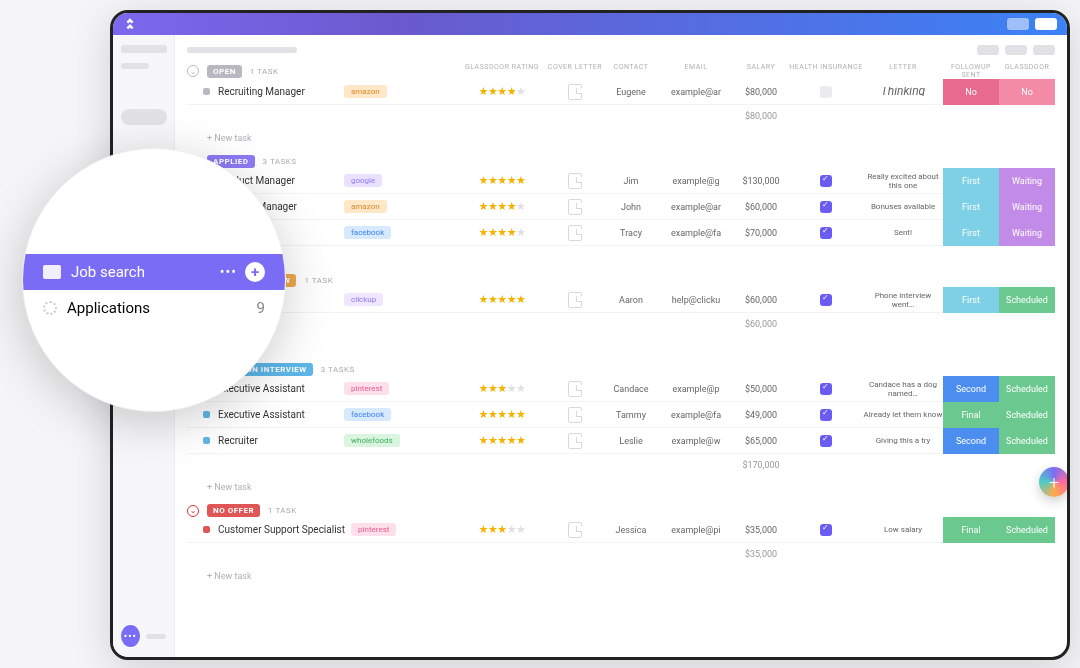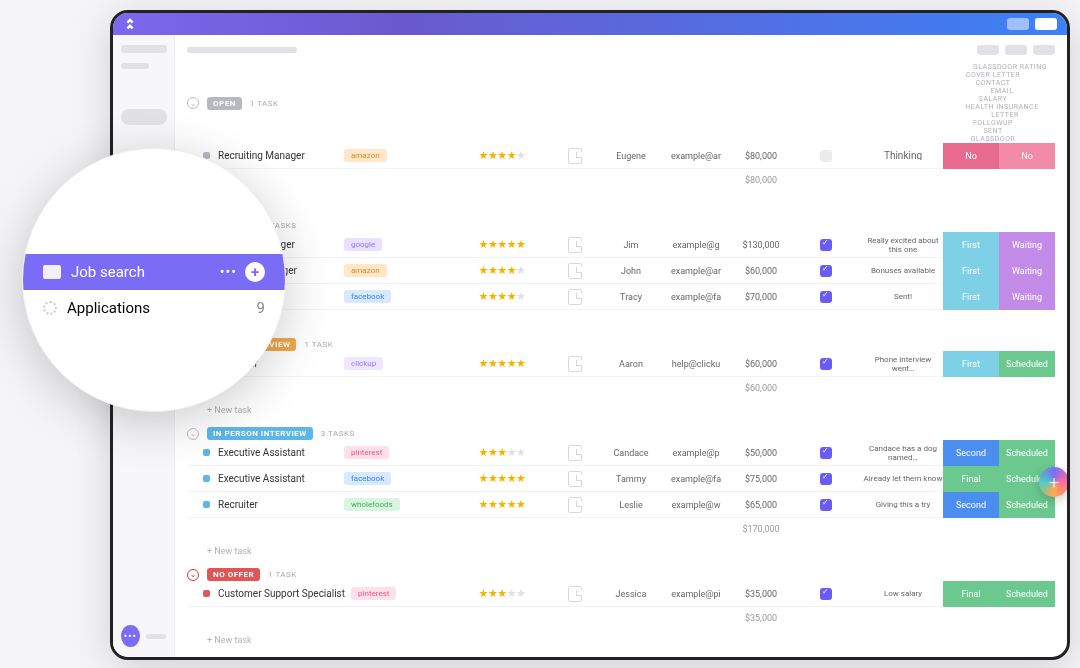--- a/index.html
+++ b/index.html
@@ -27,21 +27,21 @@
 .topbar .tr { margin-left:auto; display:flex; gap:6px;}
 .topbar .tr .c { width:22px; height:10px; background:#e2e2e6; border-radius:3px;}
 
 .section { padding: 6px 12px 0 12px; }
 .sec-header { display:flex; align-items:center; gap:8px; }
 .chevron { width:12px; height:12px; border:1px solid #bbb; border-radius:50%; display:flex; align-items:center; justify-content:center; color:#bbb; font-size:8px;}
 .chevron.red { border-color:#d33; color:#d33; }
 .status-pill { font-size:8px; font-weight:700; padding:2px 6px; border-radius:3px; color:#fff; letter-spacing:0.5px; }
 .task-count { font-size:8px; color:#aaa; letter-spacing:0.5px; }
 
-.col-headers { display:flex; font-size:7px; color:#b0b0b6; letter-spacing:0.5px; margin-left:180px;flex-direction:column; }
+.col-headers { display:flex; font-size:7px; color:#b0b0b6; letter-spacing:0.5px; margin-left:180px; }
 .col-headers span { text-align:center; }
 
 .row { display:flex; align-items:center; height:26px; border-bottom:1px solid #f3f3f5; padding-left:16px; }
 .row .dot { width:7px; height:7px; border-radius:2px; margin-right:8px; }
 .row .name { font-size:10px; color:#333; min-width:120px; }
 .row .tag { font-size:8px; padding:2px 7px; border-radius:3px; margin-left:6px; }
 .row .cells { display:flex; margin-left:auto; align-items:center; }
 .cell { text-align:center; font-size:9px; color:#666; overflow:hidden; white-space:nowrap; text-overflow:ellipsis; }
 
 .stars { color:#f5b301; font-size:11px; letter-spacing:-0.5px; }
@@ -128,21 +128,21 @@
                 <div class="cell stars" style="width:90px">★★★★<span class="empty">★</span></div>
                 <div class="cell" style="width:56px">
                   <div class="letter"></div>
                 </div>
                 <div class="cell" style="width:56px">Eugene</div>
                 <div class="cell" style="width:74px">example@ar</div>
                 <div class="cell" style="width:56px">$80,000</div>
                 <div class="cell" style="width:74px">
                   <div class="chk off"></div>
                 </div>
-                <div class="cell" style="width:80px;font-size:10px;line-height:9px;white-space:normal;">Thinking</div>
+                <div class="cell" style="width:80px;font-size:12px;line-height:9px;white-space:normal;font-style:italic;">Thinking</div>
                 <div class="cell" style="width:56px">
                   <div class="action-btn" style="background:#e86a8e;width:100%;height:26px;">No</div>
                 </div>
                 <div class="cell" style="width:56px">
                   <div class="action-btn" style="background:#f38aa6;width:100%;height:26px;">No</div>
                 </div>
               </div>
             </div>
             <div class="subtotal-row" style="padding-left: 16px;">
               <div style="flex:1"></div>
@@ -308,21 +308,21 @@
               <span class="dot" style="background:#5db6e8"></span>
               <span class="name">Executive Assistant</span>
               <span class="tag" style="background:#d7e9ff;color:#3b82f6">facebook</span>
               <div class="cells" style="width:598px">
                 <div class="cell stars" style="width:90px">★★★★★</div>
                 <div class="cell" style="width:56px">
                   <div class="letter"></div>
                 </div>
                 <div class="cell" style="width:56px">Tammy</div>
                 <div class="cell" style="width:74px">example@fa</div>
-                <div class="cell" style="width:56px">$75,000</div>
+                <div class="cell" style="width:56px">$49,000</div>
                 <div class="cell" style="width:74px">
                   <div class="chk on"></div>
                 </div>
                 <div class="cell" style="width:80px;font-size:8px;line-height:9px;white-space:normal;">Already let them know</div>
                 <div class="cell" style="width:56px">
                   <div class="action-btn" style="background:#6bc98f;width:100%;height:26px;">Final</div>
                 </div>
                 <div class="cell" style="width:56px">
                   <div class="action-btn" style="background:#6bc98f;width:100%;height:26px;">Scheduled</div>
                 </div>

